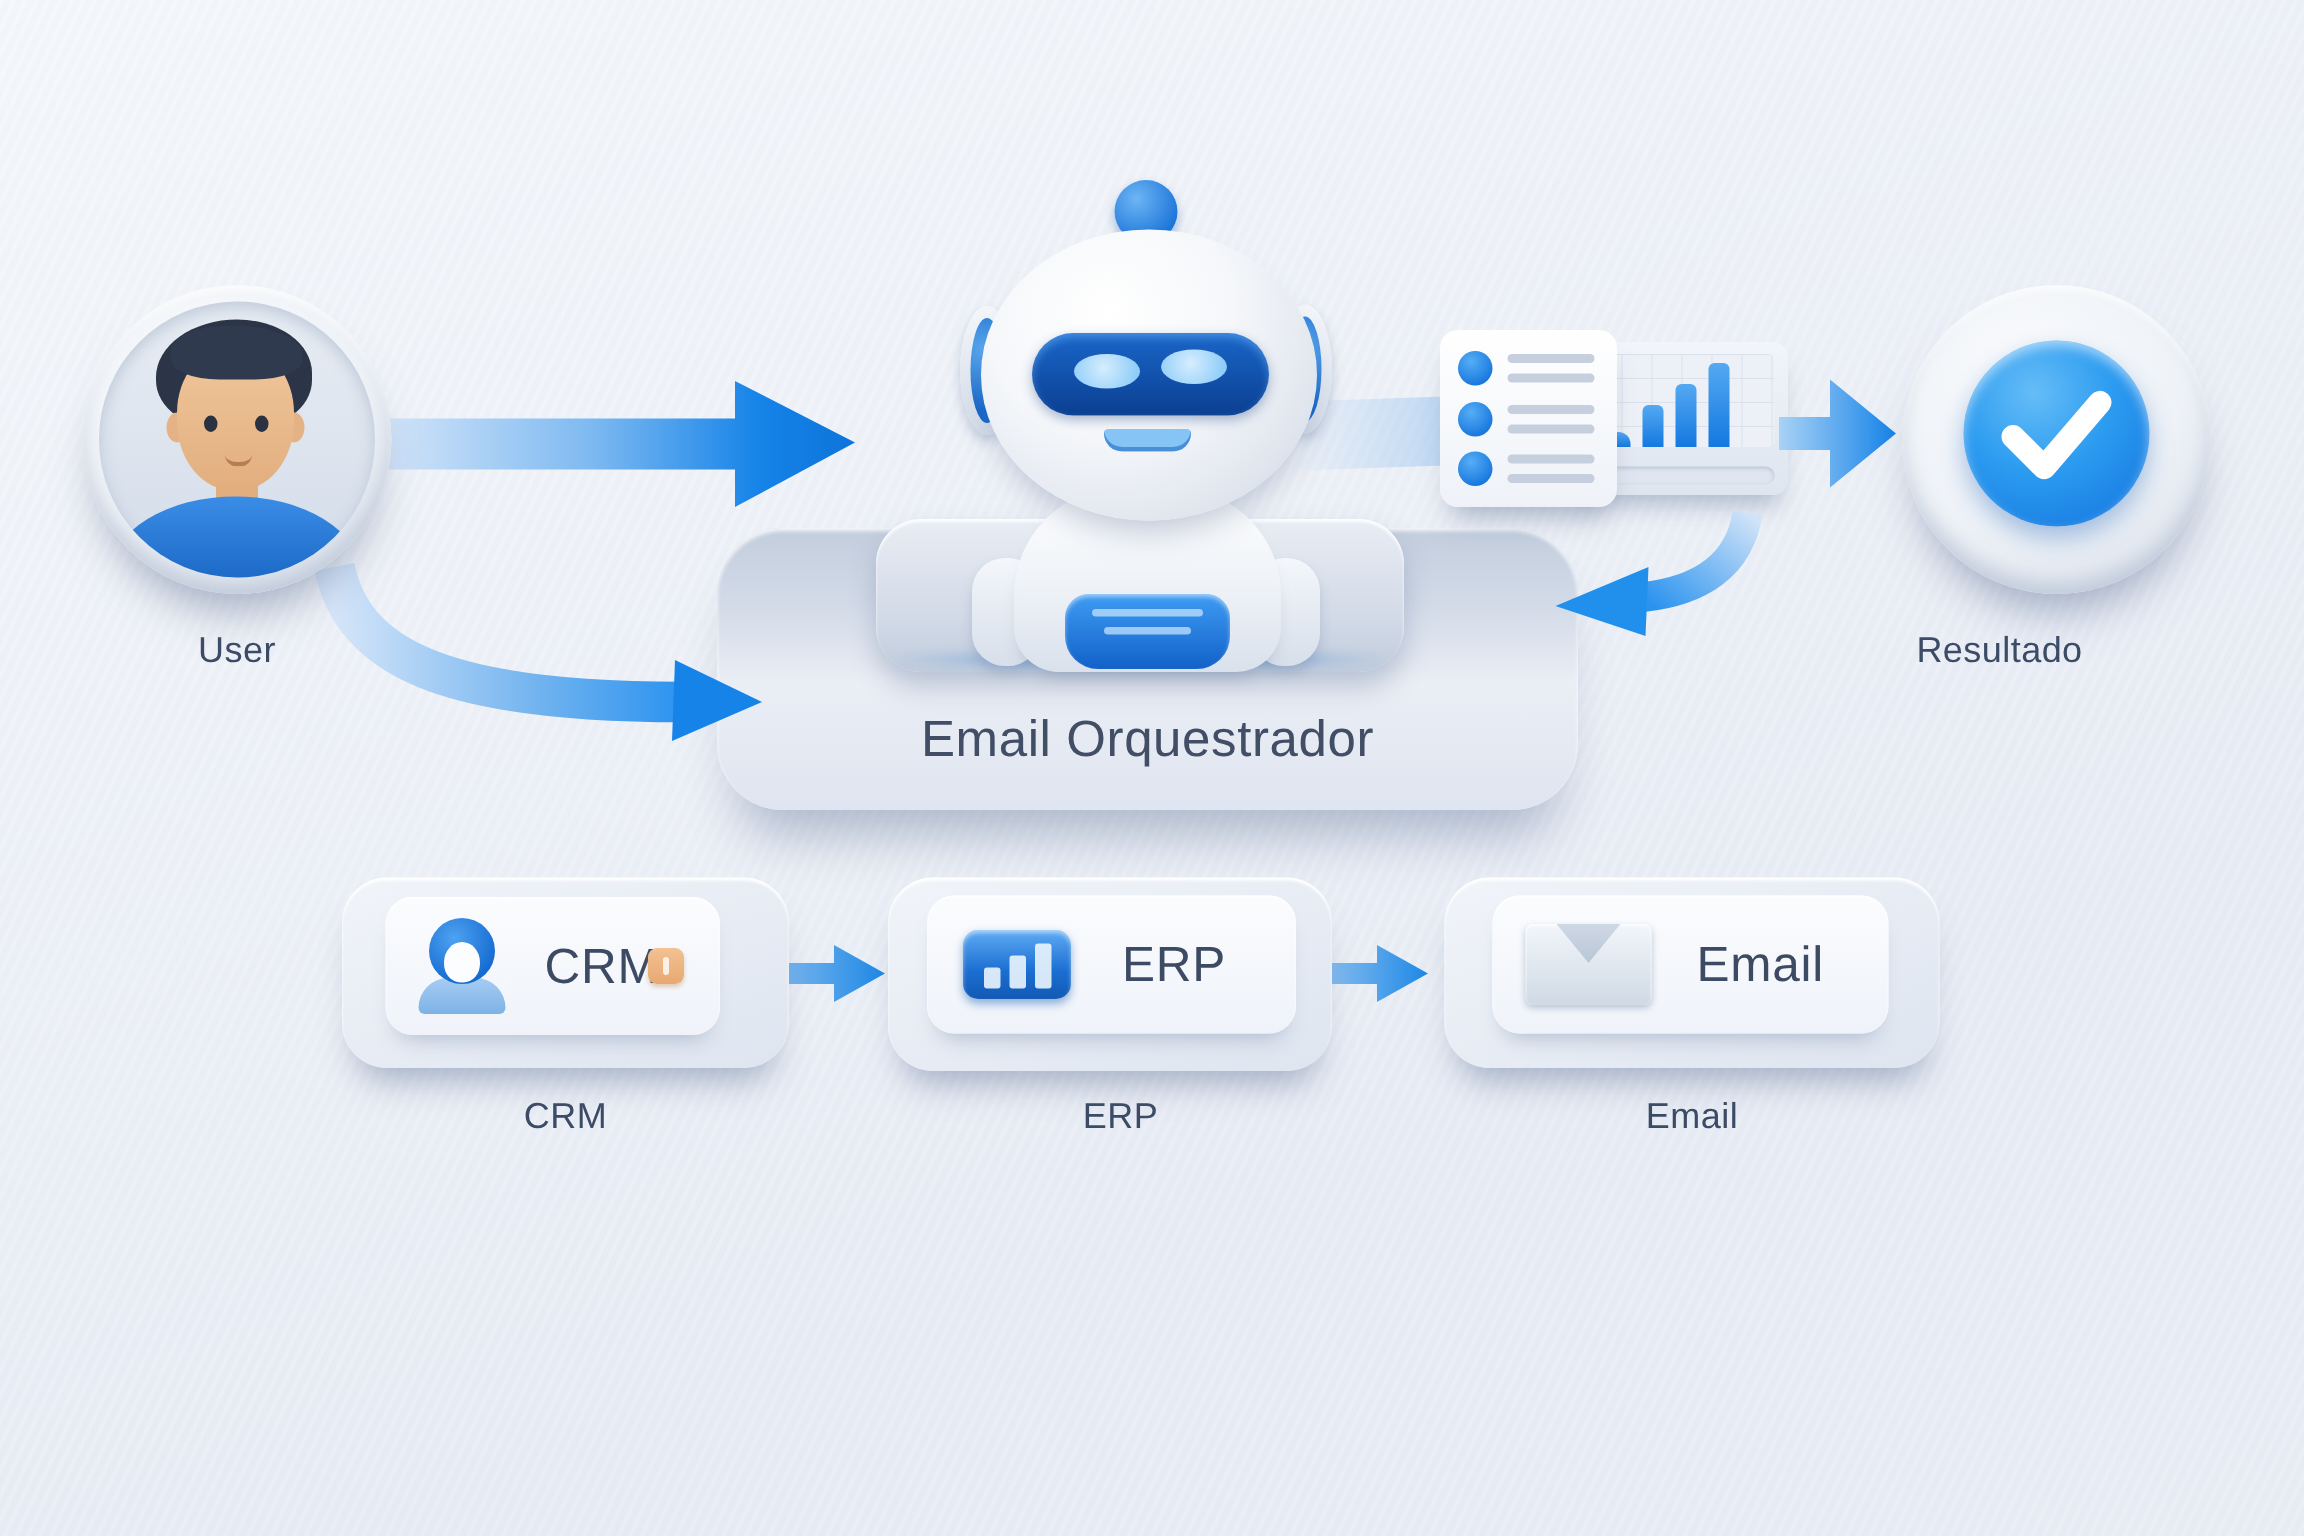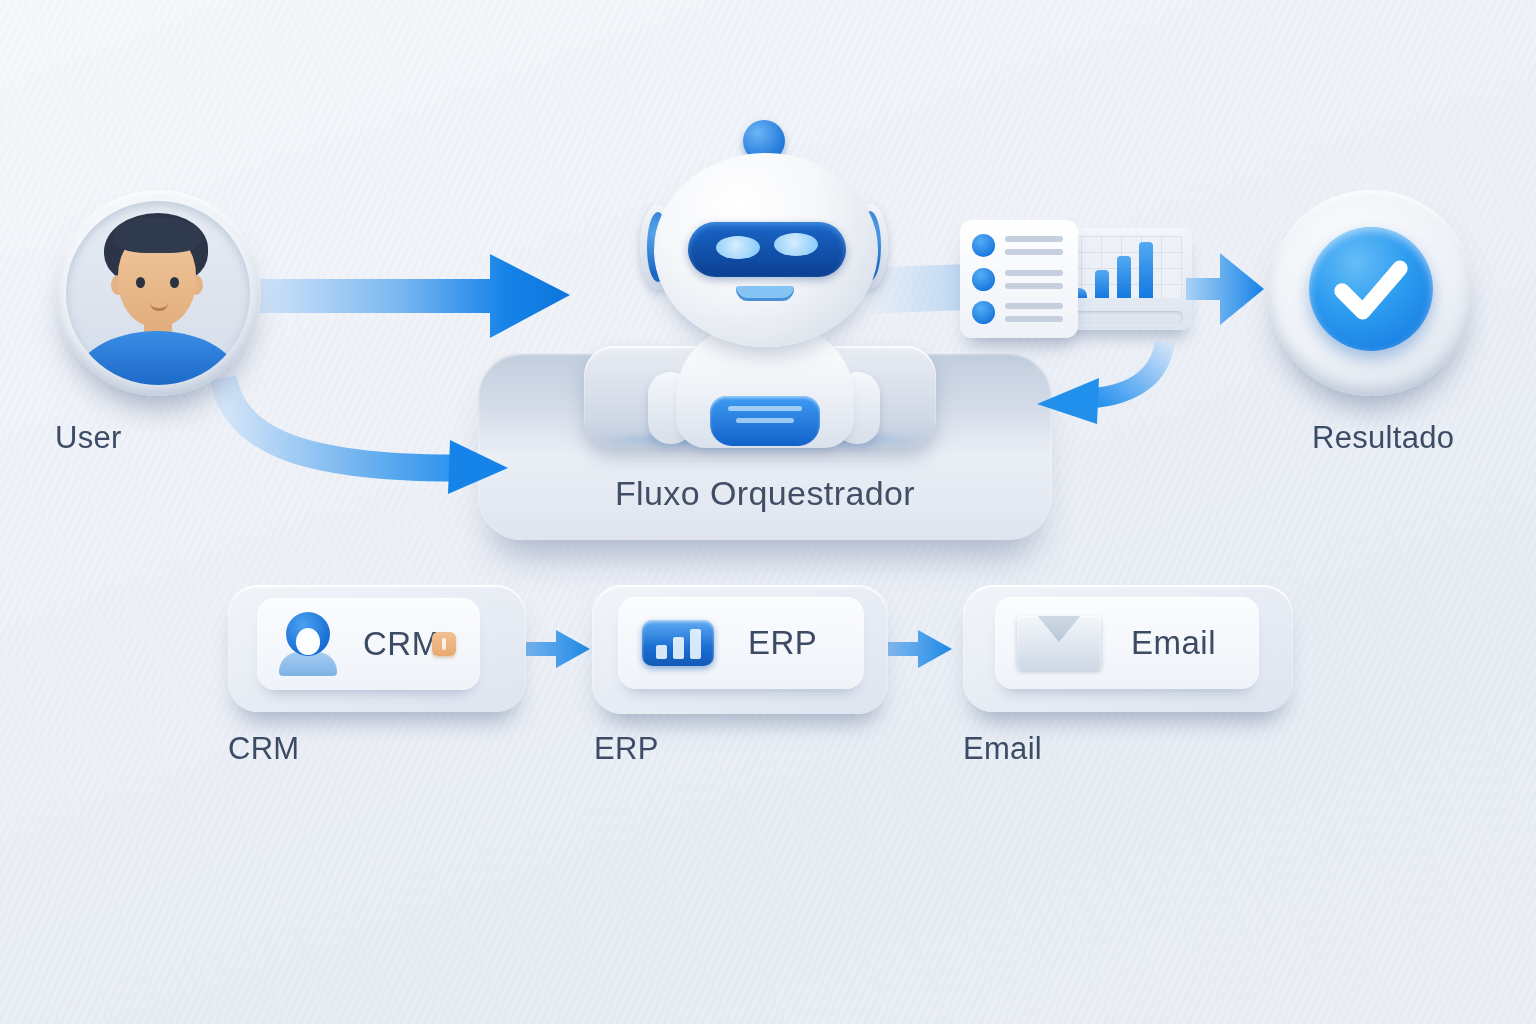--- a/index.html
+++ b/index.html
@@ -3,21 +3,21 @@
 <meta charset="utf-8">
 <style>
   html,body{margin:0;padding:0;}
   body{font-family:"Liberation Sans",sans-serif;}
   #stage{position:relative;width:1536px;height:1024px;overflow:hidden;
     background:linear-gradient(160deg,#f5f7fb 0%,#eef1f7 35%,#e7ecf4 70%,#e9edf4 100%);}
   #stage::before{content:"";position:absolute;inset:0;pointer-events:none;opacity:.18;
     background:repeating-linear-gradient(115deg,rgba(255,255,255,.5) 0 3px,rgba(190,202,222,.25) 3px 7px);}
 
   
-  .node-label{position:absolute;font-size:31px;font-weight:500;color:#3d4c66;letter-spacing:.3px;}
+  .node-label{position:absolute;text-align:center;font-size:24px;font-weight:500;color:#3d4c66;letter-spacing:.3px;}
   .caption{position:absolute;left:0;right:0;top:809px;text-align:center;font-size:28px;color:#4c5b76;letter-spacing:.2px;}
 
   
   .band{position:absolute;left:860px;top:266px;width:108px;height:46px;z-index:1;
     background:linear-gradient(90deg,rgba(175,207,242,0),rgba(150,195,240,.55));transform:skewY(-2deg);}
 
   
   .slab{position:absolute;left:478px;top:352px;width:574px;height:188px;border-radius:44px;z-index:2;
     background:linear-gradient(180deg,#c2cddd 0%,#d3dbe8 28%,#eaeef5 55%,#dfe5f0 100%);
     box-shadow:0 30px 35px -15px rgba(96,115,150,.45),inset 0 2px 3px rgba(255,255,255,.85);}
@@ -133,21 +133,21 @@
   svg.arrow{position:absolute;z-index:7;overflow:visible;}
 </style>
 </head>
 <body>
 
 <div id="stage">
 
   <div class="band"></div>
 
   <div class="slab">
-    <div class="slab-label">Fluxo Orquestrador</div>
+    <div class="slab-label">Email Orquestrador</div>
   </div>
   <div class="pedestal"></div>
   <div class="pedestal-glow"></div>
 
   <div class="robot">
     <div class="antenna-stem"></div>
     <div class="antenna-ball"></div>
     <div class="antenna-base"></div>
     <div class="ear-house l"></div>
     <div class="ear-house r"></div>
@@ -286,21 +286,21 @@
   </div>
   <div class="node-label" style="left:55px;top:420px;width:206px">User</div>
 
   <div class="round-node" style="left:1268px;top:190px">
     <div class="result-inner">
       <svg width="124" height="124" viewBox="0 0 120 120">
         <polyline points="32,62 52,82 88,40" fill="none" stroke="#ffffff" stroke-width="15" stroke-linecap="round" stroke-linejoin="round"></polyline>
       </svg>
     </div>
   </div>
-  <div class="node-label" style="left:1312px;top:420px;width:210px">Resultado</div>
+  <div class="node-label" style="left:1228px;top:420px;width:210px">Resultado</div>
 
   <div class="tool-outer" style="left:228px;top:585px;width:298px;height:127px">
     <div class="tool-inner" style="left:29px;top:13px;width:223px;height:92px;padding-left:22px;gap:26px">
       <div class="crm-ic">
         <div class="crm-shoulders"></div>
           <div class="crm-head"></div>
           <div class="crm-face"></div>
       </div>
       <span class="tool-text">CRM</span>
       <div class="crm-badge">

